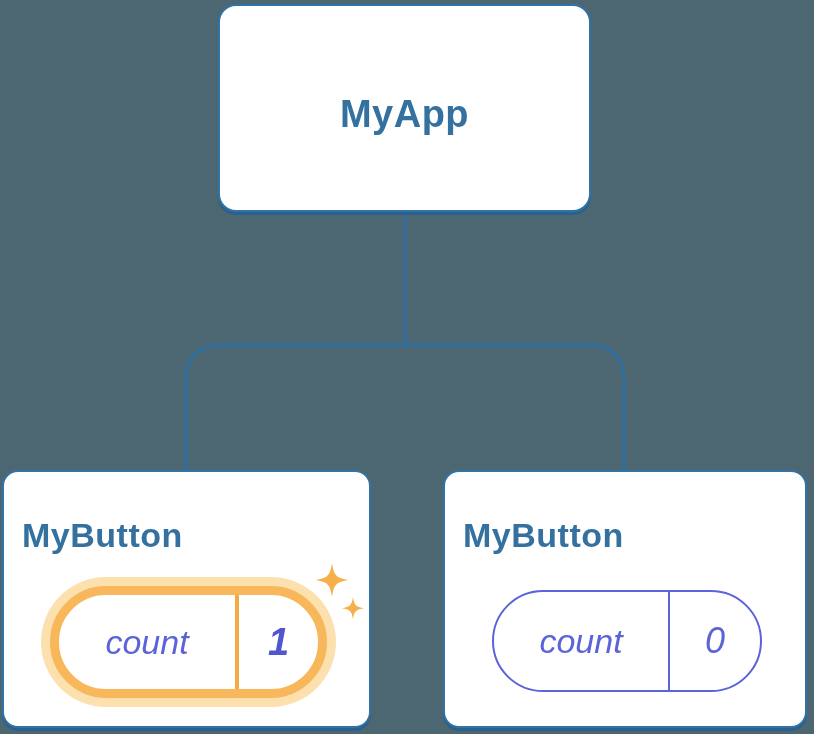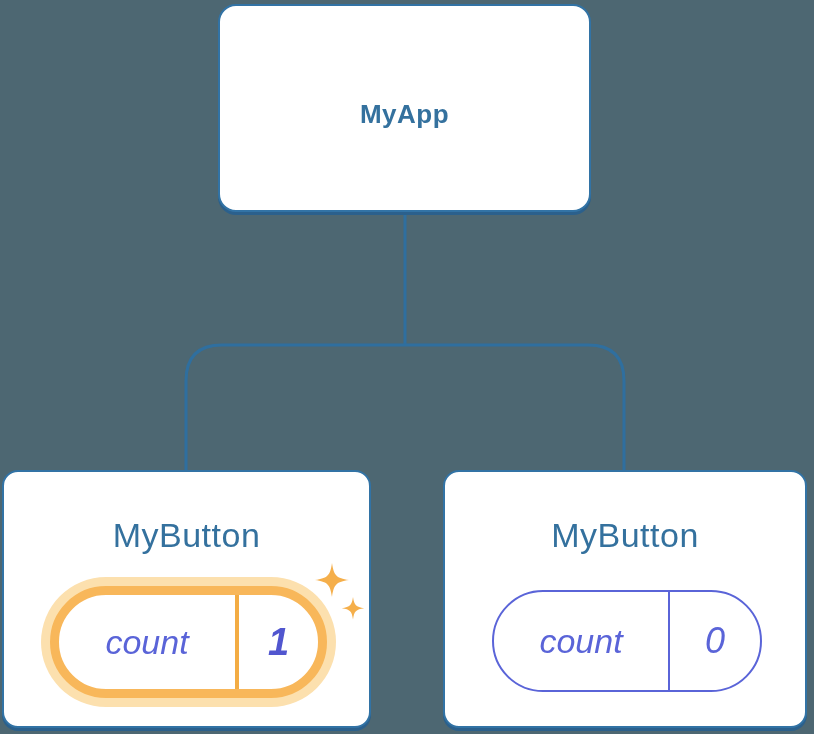--- a/index.html
+++ b/index.html
@@ -45,42 +45,42 @@
   .root-node {
     left: 218px; top: 4px;
     width: 373px; height: 208px;
     border-radius: 18px;
     display: flex;
     align-items: center;
     justify-content: center;
   }
   .root-label {
     color: var(--node-text);
-    font-size: 26px;
+    font-size: 38px;
     font-weight: 700;
     letter-spacing: 0.5px;
     margin-top: 12px;
   }
   .child-node {
     top: 470px;
     height: 258px;
     border-radius: 16px;
   }
   .child-node.left  { left: 2px;   width: 369px; }
   .child-node.right { left: 443px; width: 364px; }
   .child-label {
     position: absolute;
     top: 44px;
     left: 0;
     width: 100%;
-    text-align: center;
     color: var(--node-text);
     font-size: 34px;
-    font-weight: 400;
+    font-weight: 700;
     letter-spacing: 0.5px;
+    padding-left: 18px;
   }
   .state-pill {
     position: absolute;
     box-sizing: border-box;
     border-radius: 999px;
     display: flex;
     align-items: stretch;
     overflow: hidden;
     background: #ffffff;
     font-style: italic;

